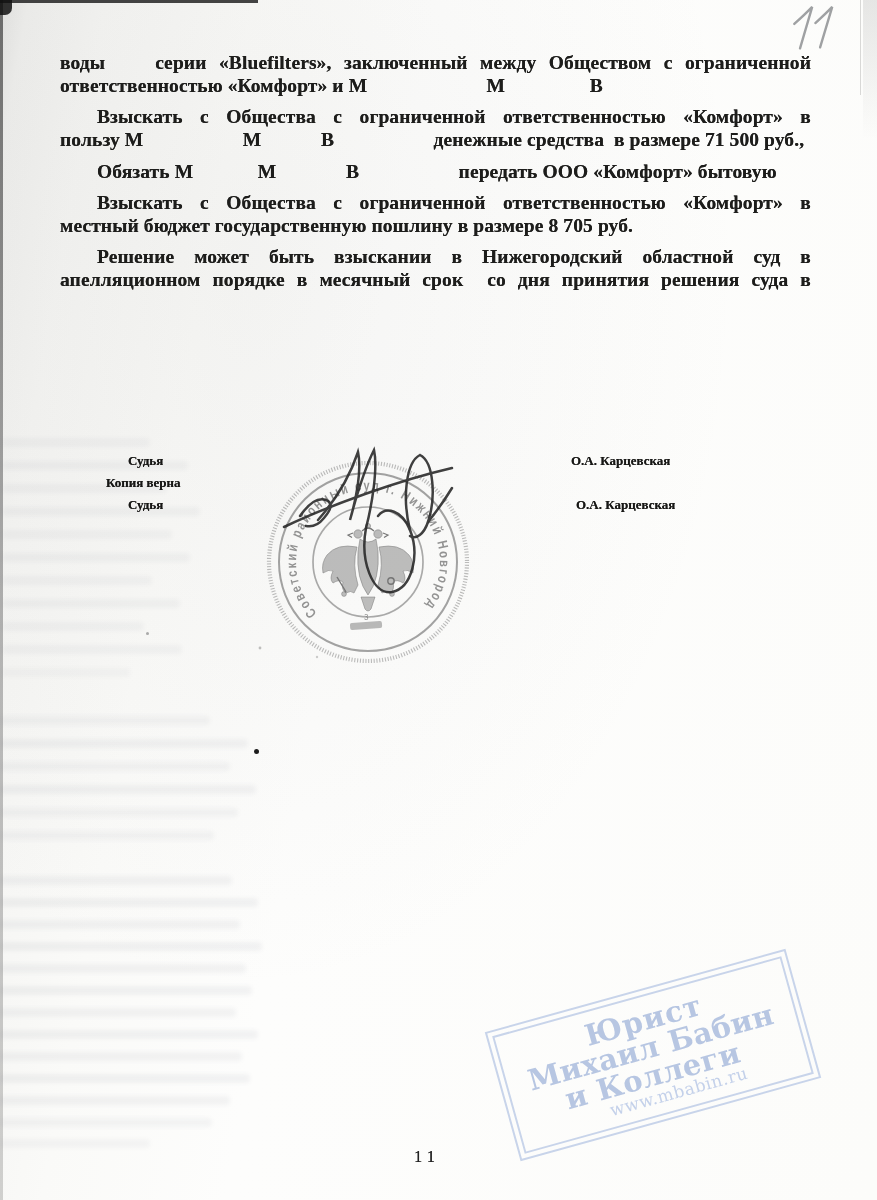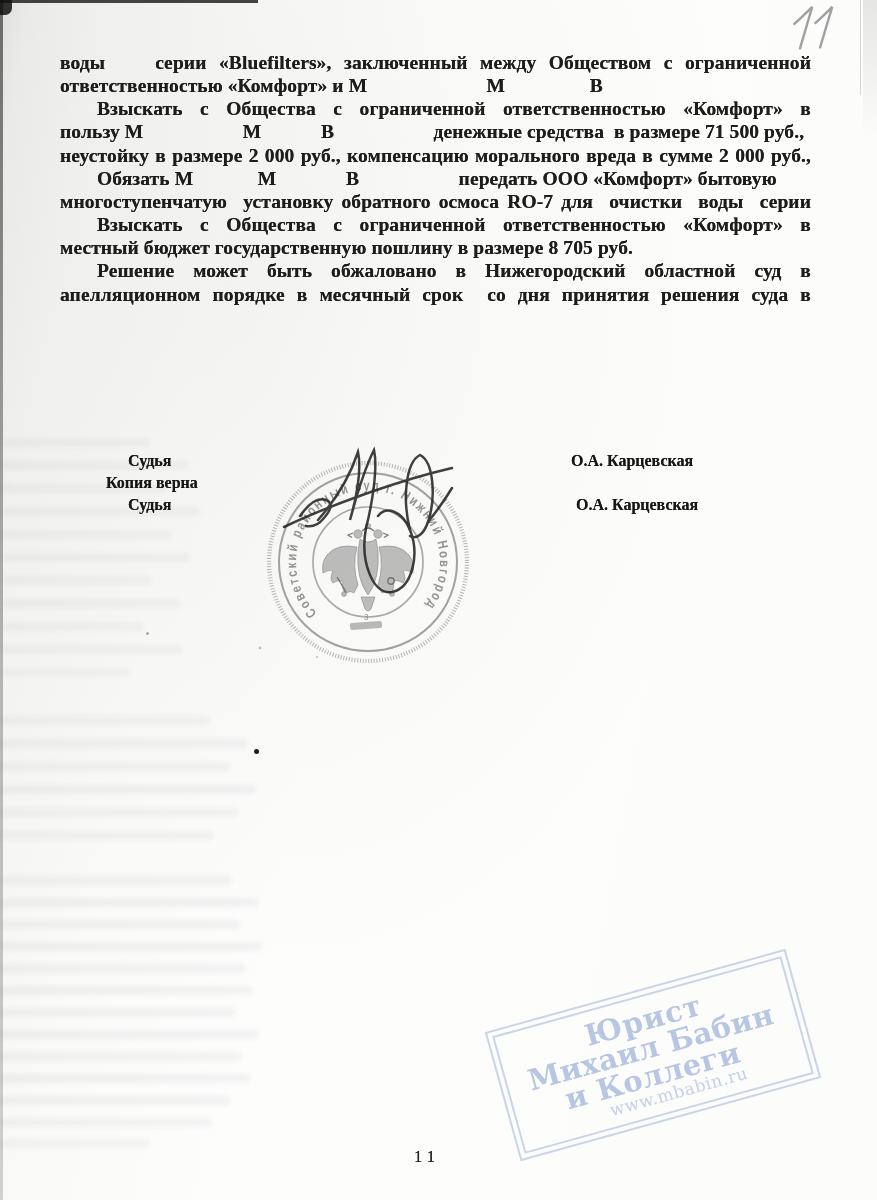--- a/index.html
+++ b/index.html
@@ -18,24 +18,24 @@
   .edge-right-shade{position:absolute;right:0;top:0;width:14px;height:140px;
     background:linear-gradient(180deg,rgba(110,110,110,.16),rgba(110,110,110,0));}
   .edge-right-line{position:absolute;left:860px;top:0;width:1px;height:95px;background:rgba(0,0,0,.14);}
 
   
   .body-text{position:absolute;left:60px;top:51px;width:751px;
     font-size:19.5px;line-height:23.15px;color:#1d1d1b;
     text-shadow:0 0 .55px rgba(25,25,25,.85);letter-spacing:.1px;}
   .bl{min-height:23.15px;font-weight:bold;}
   .jf{text-align:justify;text-align-last:justify;}
-  .in{text-indent:37px;}
+  .in{text-indent:37px;margin-top:8px;}
 
   
-  .sig{position:absolute;font-size:16px;line-height:22px;font-weight:bold;color:#171715;
+  .sig{position:absolute;font-size:13px;line-height:22px;font-weight:bold;color:#171715;
     text-shadow:0 0 .6px rgba(20,20,20,.8);}
 
   
   .stamp-svg{position:absolute;left:235px;top:425px;}
   .stamp-ink{filter:blur(.45px);}
   .sig-ink{filter:blur(.25px);}
 
   
   .pencil-svg{position:absolute;left:782px;top:2px;transform:rotate(3deg);}
 
@@ -108,26 +108,24 @@
       <path d="M12,23 Q22,13 29,5 L19,47"></path>
       <path d="M33,21 Q43,11 49,4 L39,45"></path>
     </g>
   </svg>
 
   <div class="body-text">
     <div class="bl jf">воды&nbsp;&nbsp;&nbsp;&nbsp;серии «Bluefilters», заключенный между Обществом с ограниченной</div>
     <div class="bl">ответственностью «Комфорт» и М&nbsp;&nbsp;&nbsp;&nbsp;&nbsp;&nbsp;&nbsp;&nbsp;&nbsp;&nbsp;&nbsp;&nbsp;&nbsp;&nbsp;&nbsp;&nbsp;&nbsp;&nbsp;&nbsp;&nbsp;&nbsp;&nbsp;&nbsp;&nbsp;М&nbsp;&nbsp;&nbsp;&nbsp;&nbsp;&nbsp;&nbsp;&nbsp;&nbsp;&nbsp;&nbsp;&nbsp;&nbsp;&nbsp;&nbsp;&nbsp;&nbsp;В</div>
     <div class="bl jf in">Взыскать с Общества с ограниченной ответственностью «Комфорт» в</div>
     <div class="bl">пользу М&nbsp;&nbsp;&nbsp;&nbsp;&nbsp;&nbsp;&nbsp;&nbsp;&nbsp;&nbsp;&nbsp;&nbsp;&nbsp;&nbsp;&nbsp;&nbsp;&nbsp;&nbsp;&nbsp;&nbsp;М&nbsp;&nbsp;&nbsp;&nbsp;&nbsp;&nbsp;&nbsp;&nbsp;&nbsp;&nbsp;&nbsp;&nbsp;В&nbsp;&nbsp;&nbsp;&nbsp;&nbsp;&nbsp;&nbsp;&nbsp;&nbsp;&nbsp;&nbsp;&nbsp;&nbsp;&nbsp;&nbsp;&nbsp;&nbsp;&nbsp;&nbsp;&nbsp;денежные средства&nbsp; в размере 71 500 руб.,</div>
-    <div class="bl jf">неустойку в размере 2 000 руб., компенсацию морального вреда в сумме 2 000 руб.,</div>
     <div class="bl in">Обязать М&nbsp;&nbsp;&nbsp;&nbsp;&nbsp;&nbsp;&nbsp;&nbsp;&nbsp;&nbsp;&nbsp;&nbsp;&nbsp;М&nbsp;&nbsp;&nbsp;&nbsp;&nbsp;&nbsp;&nbsp;&nbsp;&nbsp;&nbsp;&nbsp;&nbsp;&nbsp;&nbsp;В&nbsp;&nbsp;&nbsp;&nbsp;&nbsp;&nbsp;&nbsp;&nbsp;&nbsp;&nbsp;&nbsp;&nbsp;&nbsp;&nbsp;&nbsp;&nbsp;&nbsp;&nbsp;&nbsp;&nbsp;передать ООО «Комфорт» бытовую</div>
-    <div class="bl jf">многоступенчатую&nbsp; установку обратного осмоса RO-7 для&nbsp; очистки&nbsp; воды&nbsp; серии</div>
     <div class="bl jf in">Взыскать с Общества с ограниченной ответственностью «Комфорт» в</div>
     <div class="bl">местный бюджет государственную пошлину в размере 8 705 руб.</div>
-    <div class="bl jf in">Решение может быть обжаловано в Нижегородский областной суд в</div>
+    <div class="bl jf in">Решение может быть взыскании в Нижегородский областной суд в</div>
     <div class="bl jf">апелляционном порядке в месячный срок&nbsp; со дня принятия решения суда в</div>
   </div>
 
   <div class="sig" style="left:128px;top:450px;">Судья</div>
   <div class="sig" style="left:571px;top:450px;">О.А. Карцевская</div>
   <div class="sig" style="left:106px;top:472px;">Копия верна</div>
   <div class="sig" style="left:128px;top:494px;">Судья</div>
   <div class="sig" style="left:576px;top:494px;">О.А. Карцевская</div>
 
   <svg class="stamp-svg" width="270" height="255" viewBox="235 425 270 255">

